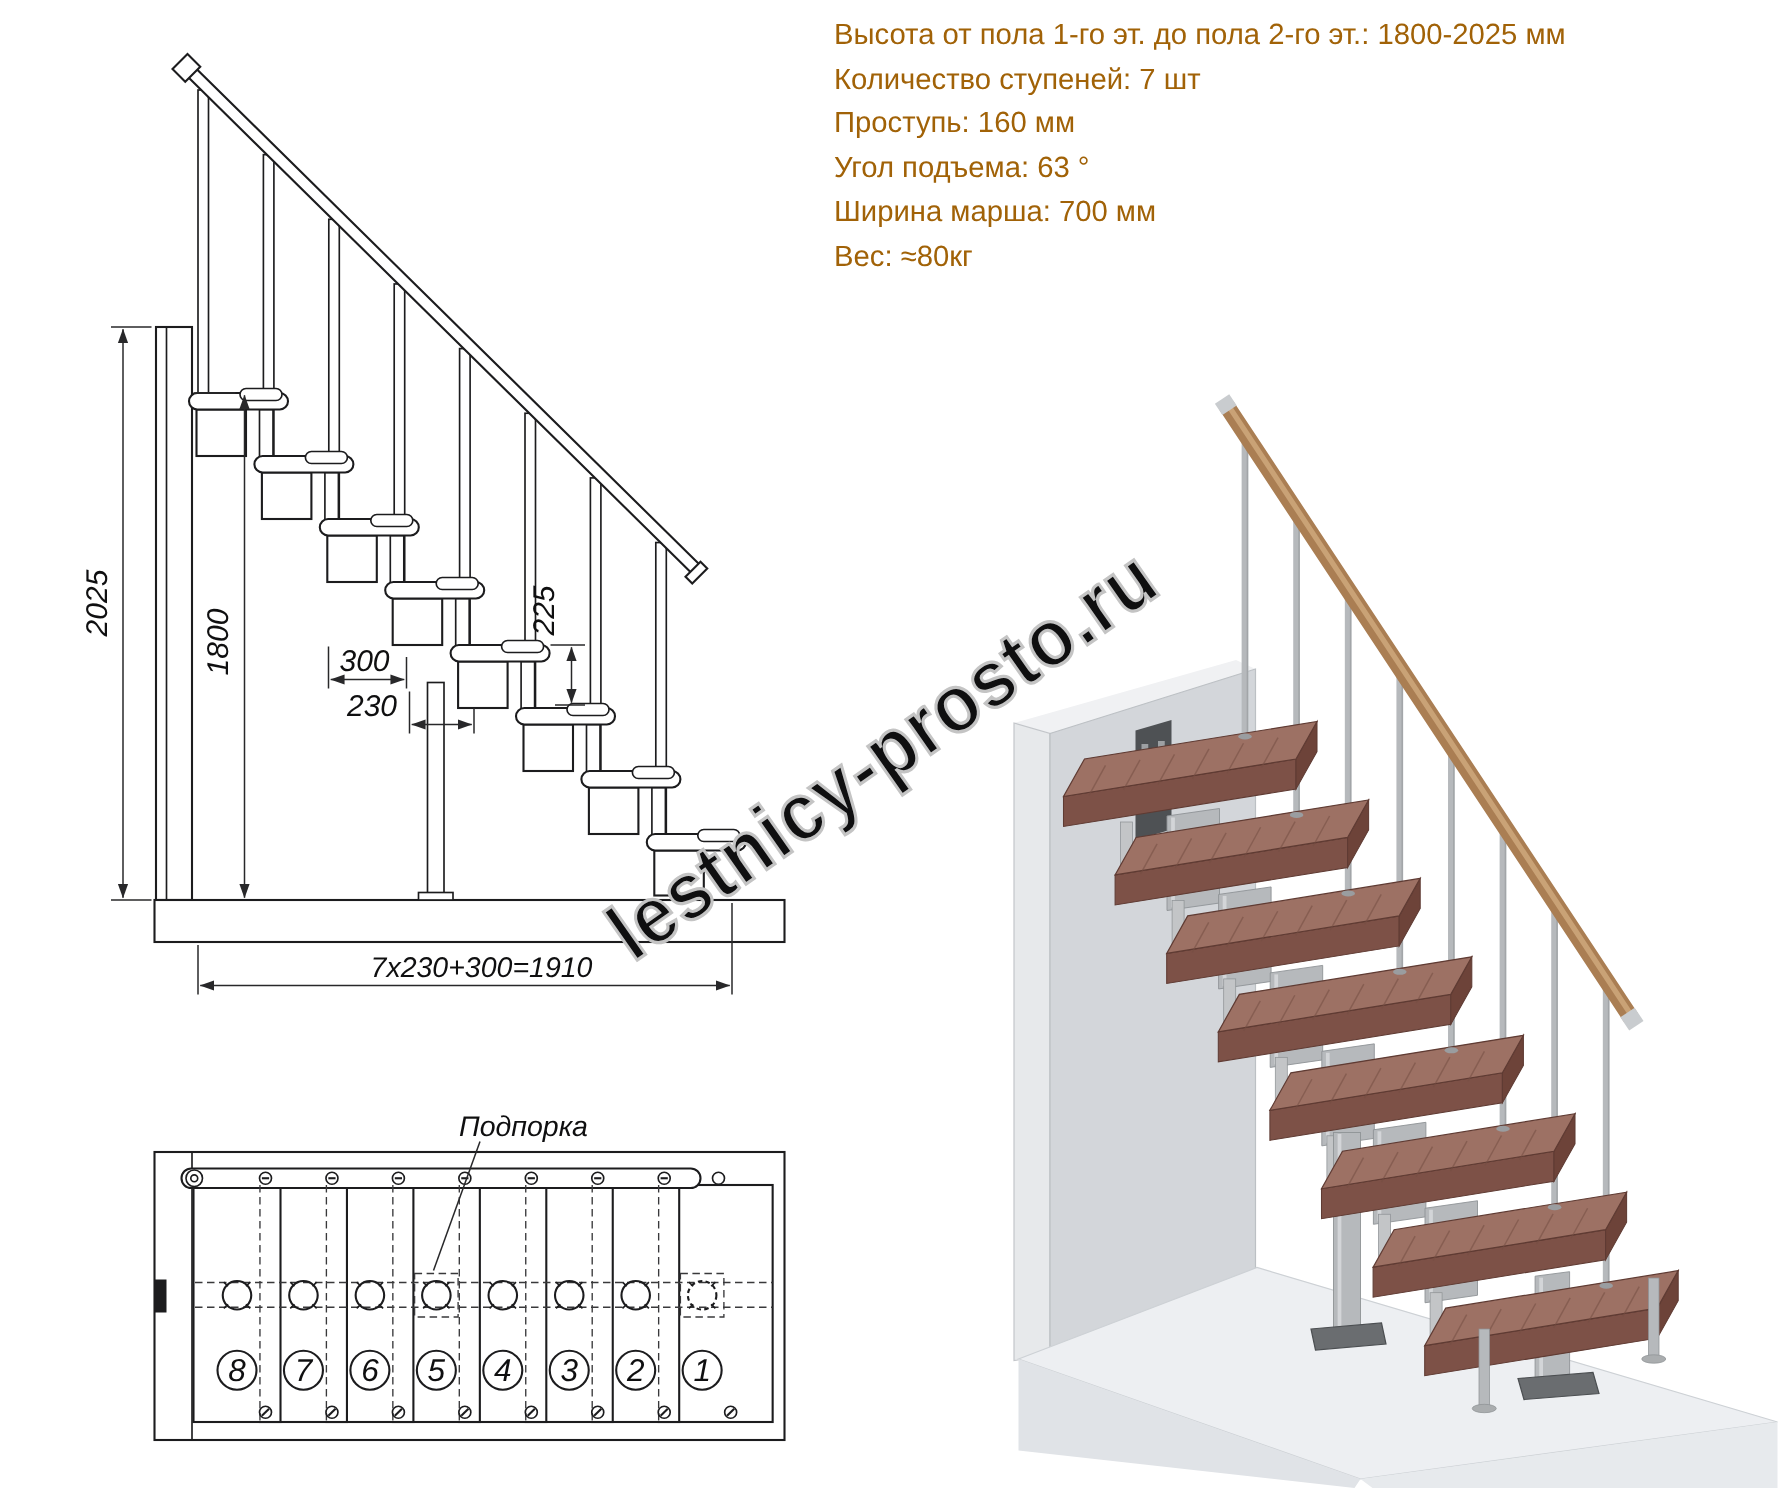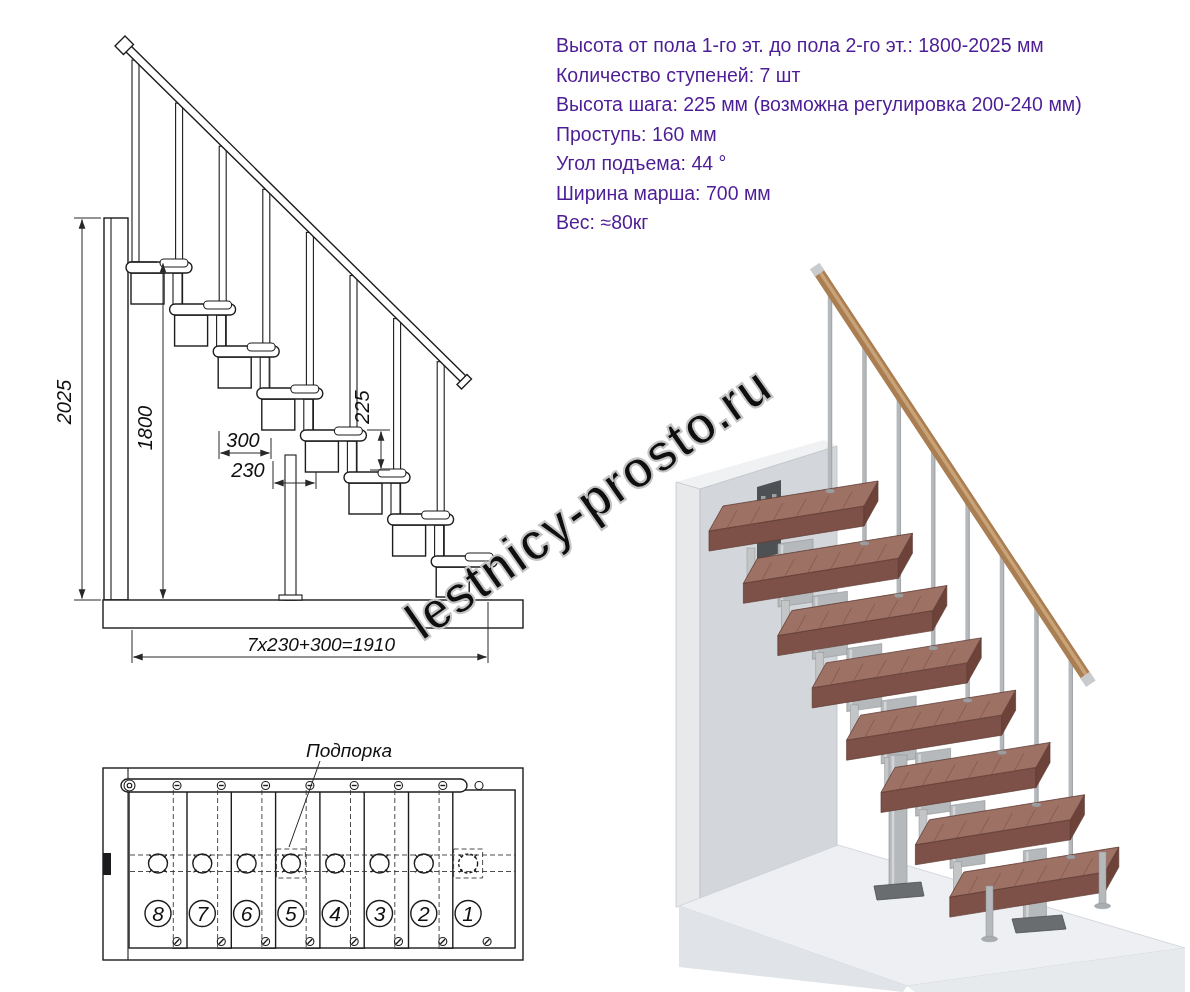--- a/index.html
+++ b/index.html
@@ -1,40 +1,39 @@
 <!DOCTYPE html>
 <html><head>
 <meta charset="utf-8">
 <style>
   html,body{margin:0;padding:0}
   body{width:1190px;height:992px;background:#fff;overflow:hidden;position:relative;
        font-family:"Liberation Sans",sans-serif}
-  #specs{position:absolute;left:556px;top:31px;font-size:19.5px;line-height:29.5px;
-         color:#4c1d95;white-space:nowrap}
+  #specs{position:absolute;left:556px;top:9px;font-size:19.5px;line-height:29.5px;
+         color:#a16207;white-space:nowrap}
   #diagram{position:absolute;left:0;top:0}
   .ln{stroke:#1c1c1e;stroke-width:1.4;fill:#fff}
   .lnf{stroke:#1c1c1e;stroke-width:1.4;fill:none}
   .thin{stroke-width:1.1}
   .dimln{stroke:#28282a;stroke-width:1;fill:none}
   .dsh{stroke:#39393b;stroke-width:0.9;fill:none;stroke-dasharray:5 3}
   text{fill:#0f0f10}
   .dim{font:italic 20px "Liberation Sans",sans-serif}
   .dimsm{font:italic 19px "Liberation Sans",sans-serif}
   .num{font:italic 21px "Liberation Sans",sans-serif}
   .wm{font:bold 54px "Liberation Sans",sans-serif;letter-spacing:1px}
 </style>
 </head>
 <body>
 
 <div id="specs">
   <div>Высота от пола 1-го эт. до пола 2-го эт.: 1800-2025 мм</div>
   <div>Количество ступеней: 7 шт</div>
-  <div>Высота шага: 225 мм (возможна регулировка 200-240 мм)</div>
   <div>Проступь: 160 мм</div>
-  <div>Угол подъема: 44 °</div>
+  <div>Угол подъема: 63 °</div>
   <div>Ширина марша: 700 мм</div>
   <div>Вес: ≈80кг</div>
 </div>
 
 <svg id="diagram" width="1190" height="992" viewBox="0 0 1190 992">
   <defs>
     <marker id="arr" viewBox="0 0 10 10" refX="9.2" refY="5" markerWidth="10" markerHeight="10" orient="auto-start-reverse">
         <path d="M0,1.6 L9.5,5 L0,8.4 z" fill="#28282a"></path>
       </marker>
   </defs>

